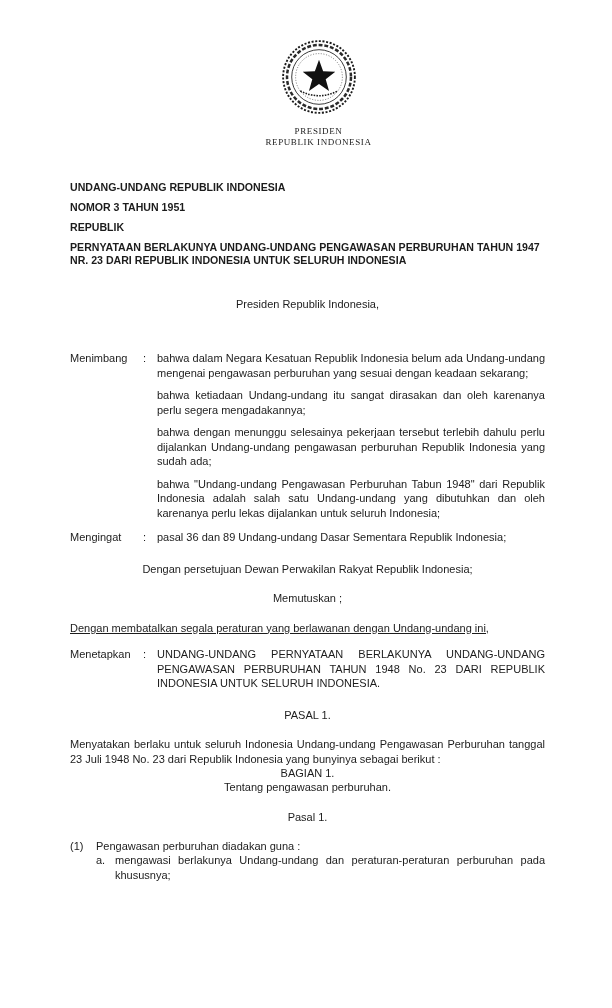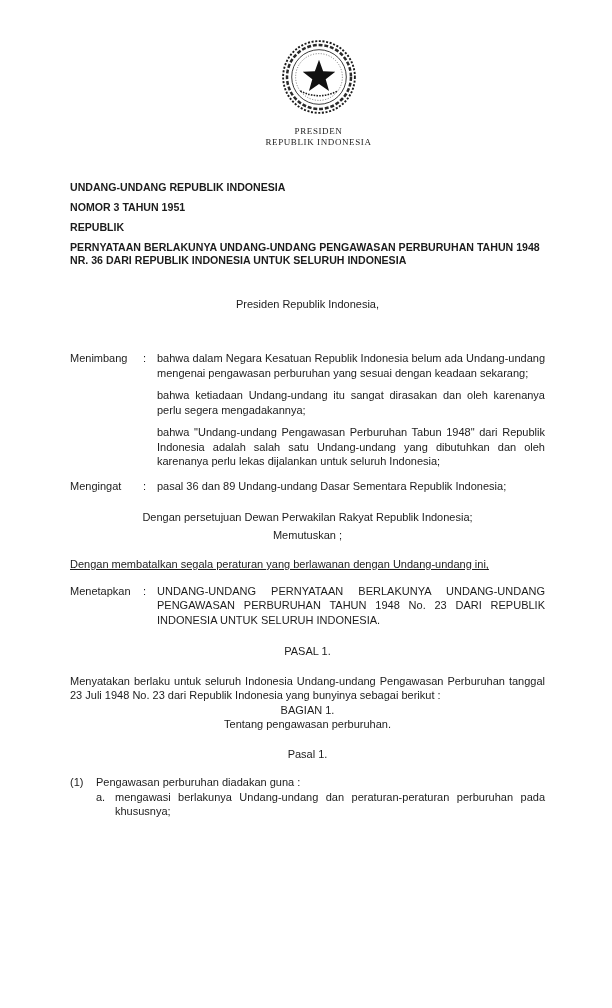--- a/index.html
+++ b/index.html
@@ -38,21 +38,21 @@
   .salutation { margin-top: 29px; text-align: center; }
   .hang { display: flex; align-items: flex-start; margin-top: 10px; }
   .hang-label { width: 73px; flex: 0 0 73px; }
   .hang-colon { width: 14px; flex: 0 0 14px; }
   .hang-body { flex: 1; }
   .hang-body p { margin: 0 0 8px 0; text-align: justify; }
   .hang-body p:last-child { margin-bottom: 0; }
   .menimbang-block { margin-top: 40px; }
   .centered { text-align: center; }
   .agreement { margin-top: 17px; }
-  .memutuskan { margin-top: 3px; }
+  .memutuskan { margin-top: 15px; }
   .revocation { margin-top: 15px; text-align: justify; text-decoration: underline; }
   .menetapkan-block { margin-top: 12px; }
   .pasal-heading { margin-top: 17px; }
   .pasal1-text { margin-top: 15px; text-align: justify; }
   .bagian-block { line-height: 14px; }
   .pasal1-inner { margin-top: 16px; }
   .article-block { margin-top: 14px; }
   .art-row { display: flex; align-items: flex-start; }
   .art-num { width: 26px; flex: 0 0 26px; }
   .art-text { flex: 1; }
@@ -79,31 +79,32 @@
       <div>REPUBLIK INDONESIA</div>
     </div>
   </div>
 
   <div class="content">
 
     <div class="title-block">
       <div class="t-line">UNDANG-UNDANG REPUBLIK INDONESIA</div>
       <div class="t-line">NOMOR 3 TAHUN 1951</div>
       <div class="t-line">REPUBLIK</div>
-      <div class="t-subject">PERNYATAAN BERLAKUNYA UNDANG-UNDANG PENGAWASAN PERBURUHAN TAHUN 1948 NR. 36 DARI REPUBLIK INDONESIA UNTUK SELURUH INDONESIA</div>
+      <div class="t-subject">PERNYATAAN BERLAKUNYA UNDANG-UNDANG PENGAWASAN PERBURUHAN TAHUN 1947 NR. 23 DARI REPUBLIK INDONESIA UNTUK SELURUH INDONESIA</div>
     </div>
 
     <div class="salutation">Presiden Republik Indonesia,</div>
 
     <div class="hang menimbang-block">
       <div class="hang-label">Menimbang</div>
       <div class="hang-colon">:</div>
       <div class="hang-body">
         <p>bahwa dalam Negara Kesatuan Republik Indonesia belum ada Undang-undang mengenai pengawasan perburuhan yang sesuai dengan keadaan sekarang;</p>
         <p>bahwa ketiadaan Undang-undang itu sangat dirasakan dan oleh karenanya perlu segera mengadakannya;</p>
+        <p>bahwa dengan menunggu selesainya pekerjaan tersebut terlebih dahulu perlu dijalankan Undang-undang pengawasan perburuhan Republik Indonesia yang sudah ada;</p>
         <p>bahwa "Undang-undang Pengawasan Perburuhan Tabun 1948" dari Republik Indonesia adalah salah satu Undang-undang yang dibutuhkan dan oleh karenanya perlu lekas dijalankan untuk seluruh Indonesia;</p>
       </div>
     </div>
 
     <div class="hang">
       <div class="hang-label">Mengingat</div>
       <div class="hang-colon">:</div>
       <div class="hang-body">
         <p>pasal 36 dan 89 Undang-undang Dasar Sementara Republik Indonesia;</p>
       </div>

